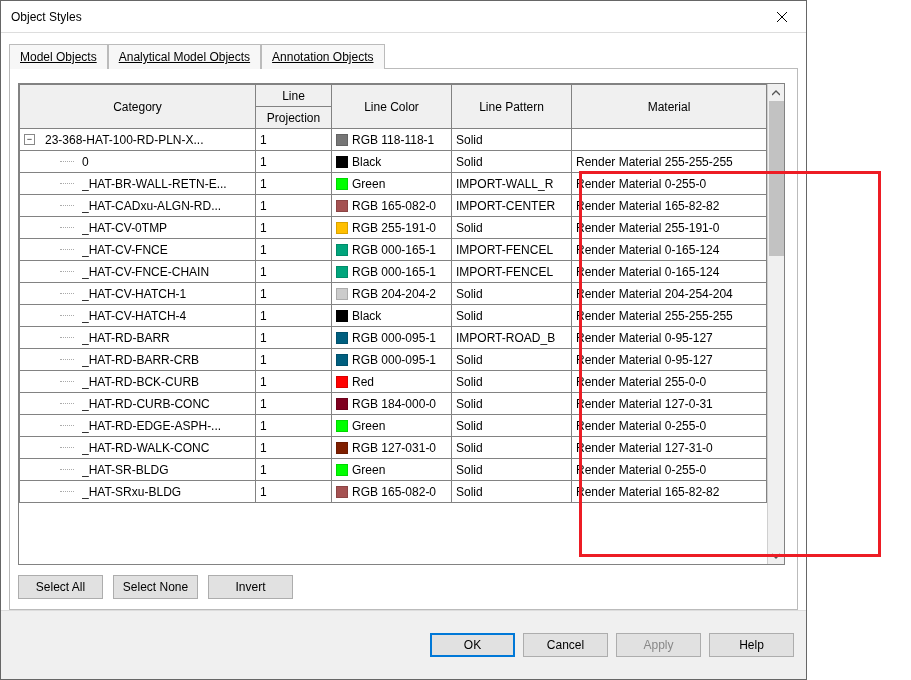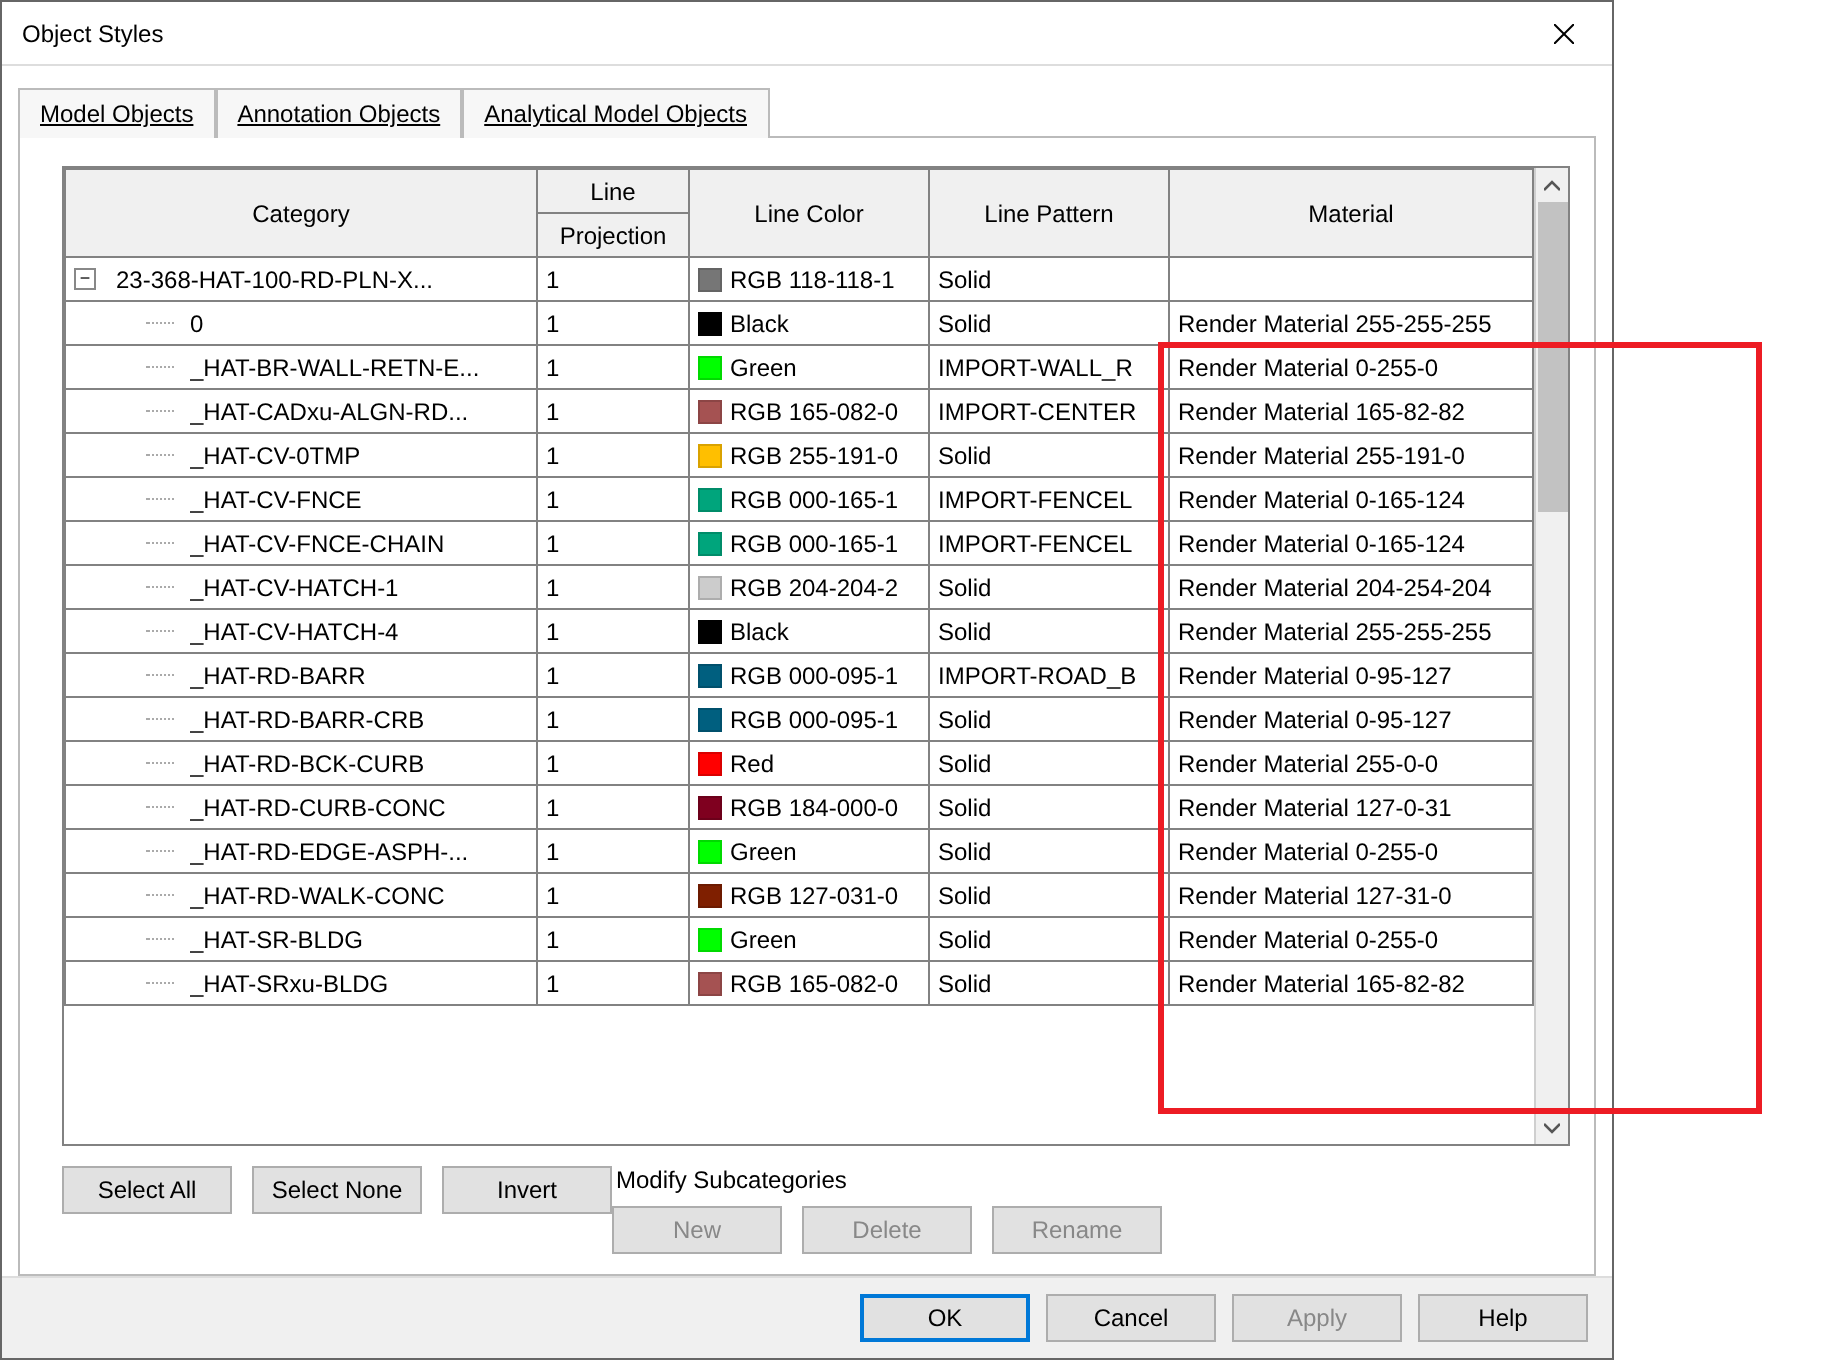--- a/index.html
+++ b/index.html
@@ -25,21 +25,21 @@
     display:flex; position:relative; z-index:2;text-decoration:underline;
   }
   .tab {
     padding:5px 10px; border:1px solid #bbb; border-bottom:none;
     background:#f7f7f7; font-size:12px; margin-right:0px; cursor:default;
     position:relative; top:1px;
   }
   .tab.active { background:#fff; border-color:#bbb; }
   .tab:not(.active) { top:1px; }
   .tab-panel {
-    border:1px solid #bbb; flex:1; padding:14px 12px 10px 21px; display:flex; flex-direction:column;
+    border:1px solid #bbb; flex:1; padding:14px 12px 10px 8px; display:flex; flex-direction:column;
     background:#fff;
   }
   .table-wrap { position:relative; flex:1; border:1px solid #828282; display:flex; overflow:hidden;}
   table { border-collapse:collapse; width:100%; table-layout:fixed; }
   th, td {
     border:1px solid #828282; padding:2px 4px; font-size:12px; overflow:hidden; white-space:nowrap;
     text-overflow:ellipsis; height:22px; vertical-align:middle;
   }
   thead th { background:#f0f0f0; font-weight:normal; text-align:center; }
   .tree-icon { width:11px; height:11px; border:1px solid #888; display:inline-flex; align-items:center; justify-content:center; font-size:9px; line-height:9px; background:#fff; cursor:default;}
@@ -61,21 +61,21 @@
   .btn {
     min-width:85px; padding:4px 8px; background:#e1e1e1; border:1px solid #adadad;
     font-size:12px; cursor:default; text-align:center;
   }
   .btn.disabled { color:#888; background:#e1e1e1; }
   .btn.primary { border:2px solid #0078d7; padding:3px 8px; }
   .sel-group { display:flex; gap:10px; }
   .mod-group { display:flex; flex-direction:column; align-items:flex-start; gap:6px; }
   .mod-buttons { display:flex; gap:10px; }
   .footer {
-    border-top:1px solid #ddd; padding:8px 12px; display:flex; justify-content:flex-end; gap:8px;
+    border-top:1px solid #ddd; padding:22px 12px; display:flex; justify-content:flex-end; gap:8px;
     background:#f0f0f0;
   }
   .footer .btn { min-width:85px; background:#e1e1e1; }
   .dotleader { display:inline-block; height:1px; border-bottom:1px dotted #aaa; flex:0 0 auto; }
   .cat-inner { display:flex; align-items:center; gap:2px; }
   .cat-text { overflow:hidden; text-overflow:ellipsis; white-space:nowrap; }
 </style>
 </head>
 <body>
 
@@ -88,22 +88,22 @@
           <line x1="0" y1="0" x2="10" y2="10"></line>
           <line x1="10" y1="0" x2="0" y2="10"></line>
         </svg>
     </div>
   </div>
 
   <div class="content">
 
     <div class="tabs" id="tabs">
         <div class="tab">Model Objects</div>
+        <div class="tab">Analytical Model Objects</div>
         <div class="tab">Annotation Objects</div>
-        <div class="tab">Analytical Model Objects</div>
       </div>
 
     <div class="tab-panel">
 
       <div class="table-wrap">
         <div style="flex:1; overflow:hidden;">
         <table>
           <colgroup>
             <col style="width:236px">
             <col style="width:76px">
@@ -463,28 +463,20 @@
           </div>
         </div>
       </div>
 
       <div class="lower-row">
         <div class="sel-group">
           <div class="btn">Select All</div>
           <div class="btn">Select None</div>
           <div class="btn">Invert</div>
         </div>
-        <div class="mod-group" style="margin-right:4px;">
-          <span style="align-self:flex-start; margin-left:2px;">Modify Subcategories</span>
-          <div class="mod-buttons">
-            <div class="btn disabled">New</div>
-            <div class="btn disabled">Delete</div>
-            <div class="btn disabled">Rename</div>
-          </div>
-        </div>
       </div>
 
     </div>
   </div>
 
   <div class="footer">
     <div class="btn primary">OK</div>
     <div class="btn">Cancel</div>
     <div class="btn disabled">Apply</div>
     <div class="btn">Help</div>

